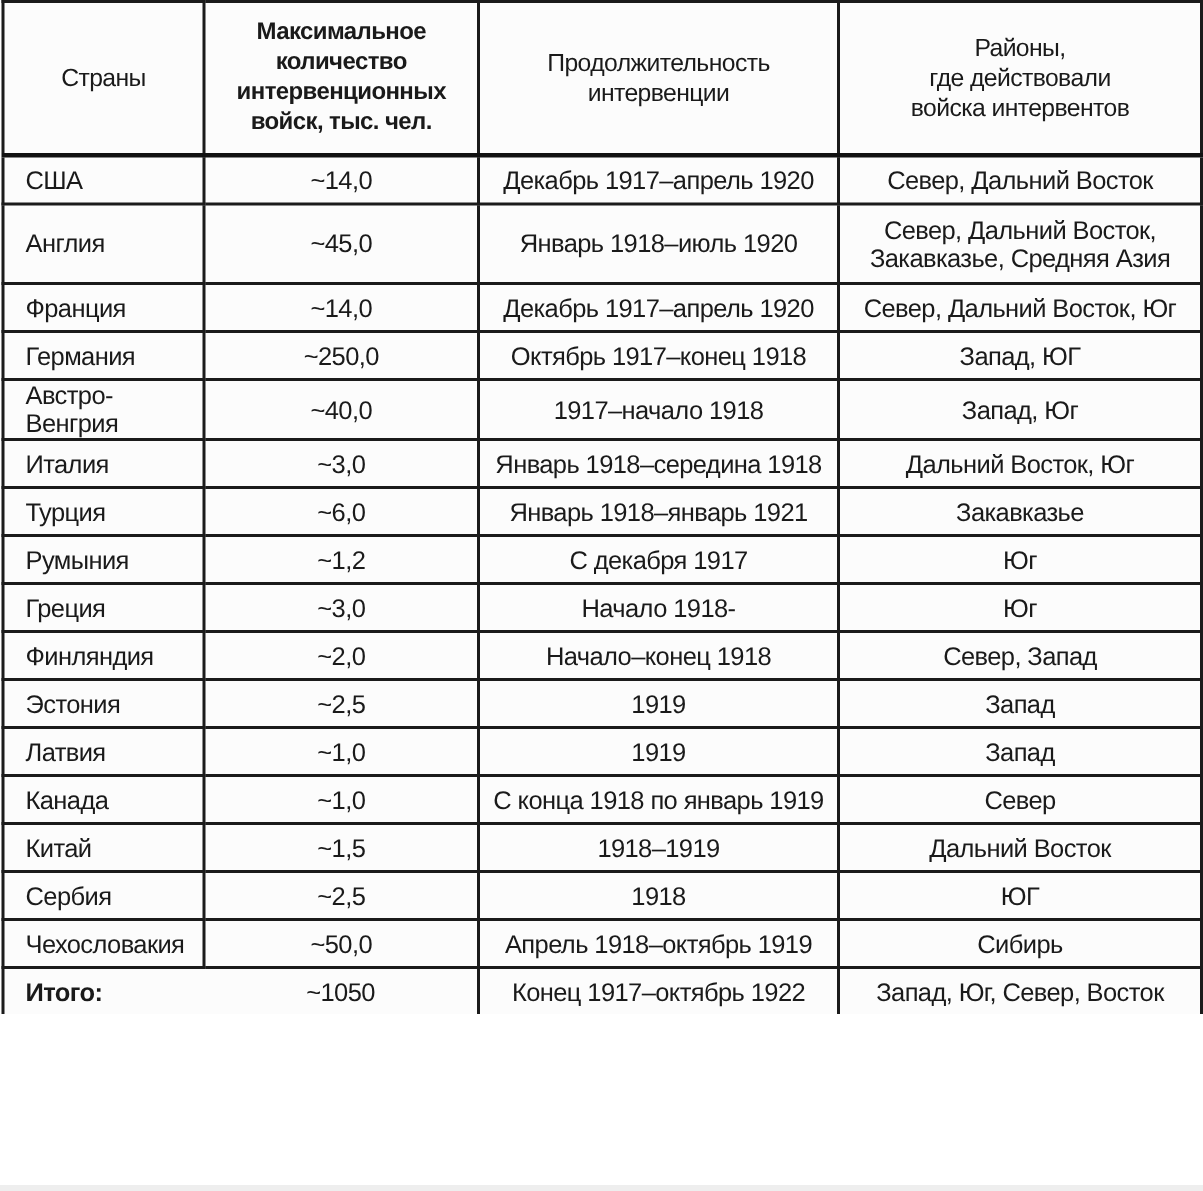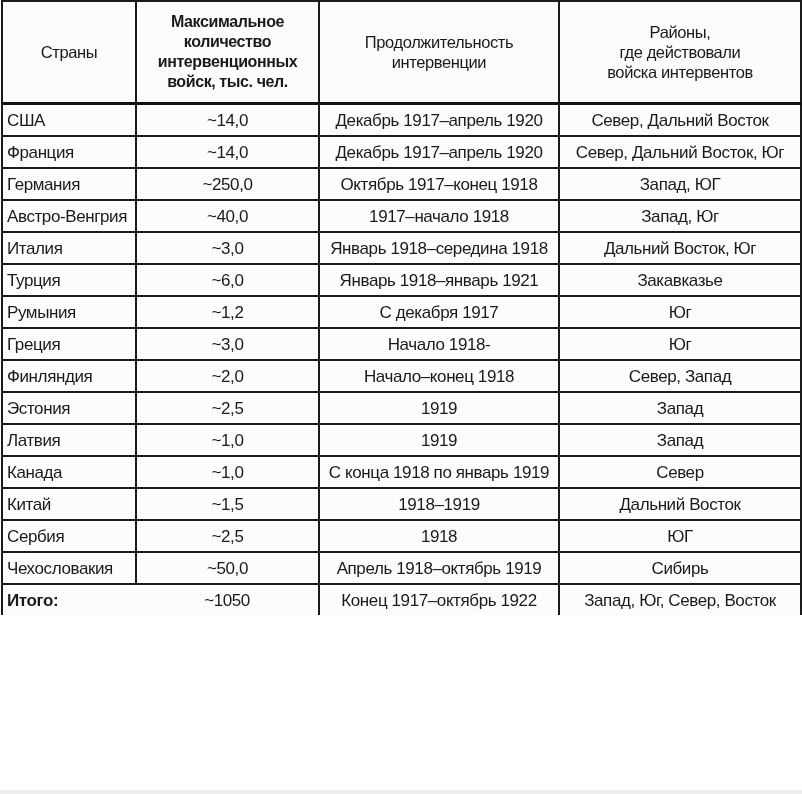--- a/index.html
+++ b/index.html
@@ -52,21 +52,21 @@
   }
   table.intervention thead th.bold {
     font-weight: bold;
     font-size: 16px;
   }
   table.intervention thead tr {
     border-bottom: 3px solid #111;
   }
   table.intervention tbody td { height: 30px; }
   table.intervention tbody tr.tall td { height: 51px; }
-  table.intervention tbody td.country { text-align: left; padding-left: 4px; }
+  table.intervention tbody td.country { text-align: left; padding-left: 14px; }
   table.intervention tbody td.num { text-align: center; }
   table.intervention tbody td.period { text-align: center; }
   table.intervention tbody td.region { text-align: center; }
 
   table.intervention tbody tr.total td {
     border-bottom: none;
     height: 30px;
   }
   table.intervention tbody tr.total td.country {
     font-weight: bold;
@@ -119,20 +119,29 @@
     <tbody id="table-body">
 
     <tr>
           <td class="country">США</td>
           <td class="num">~14,0</td>
           <td class="period">Декабрь 1917–апрель 1920</td>
           <td class="region">
             <span class="region-line">Север, Дальний Восток</span>
           </td>
         </tr>
+        <tr class="tall">
+          <td class="country">Англия</td>
+          <td class="num">~45,0</td>
+          <td class="period">Январь 1918–июль 1920</td>
+          <td class="region">
+            <span class="region-line">Север, Дальний Восток,</span>
+            <span class="region-line">Закавказье, Средняя Азия</span>
+          </td>
+        </tr>
         <tr>
           <td class="country">Франция</td>
           <td class="num">~14,0</td>
           <td class="period">Декабрь 1917–апрель 1920</td>
           <td class="region">
             <span class="region-line">Север, Дальний Восток, Юг</span>
           </td>
         </tr>
         <tr>
           <td class="country">Германия</td>

